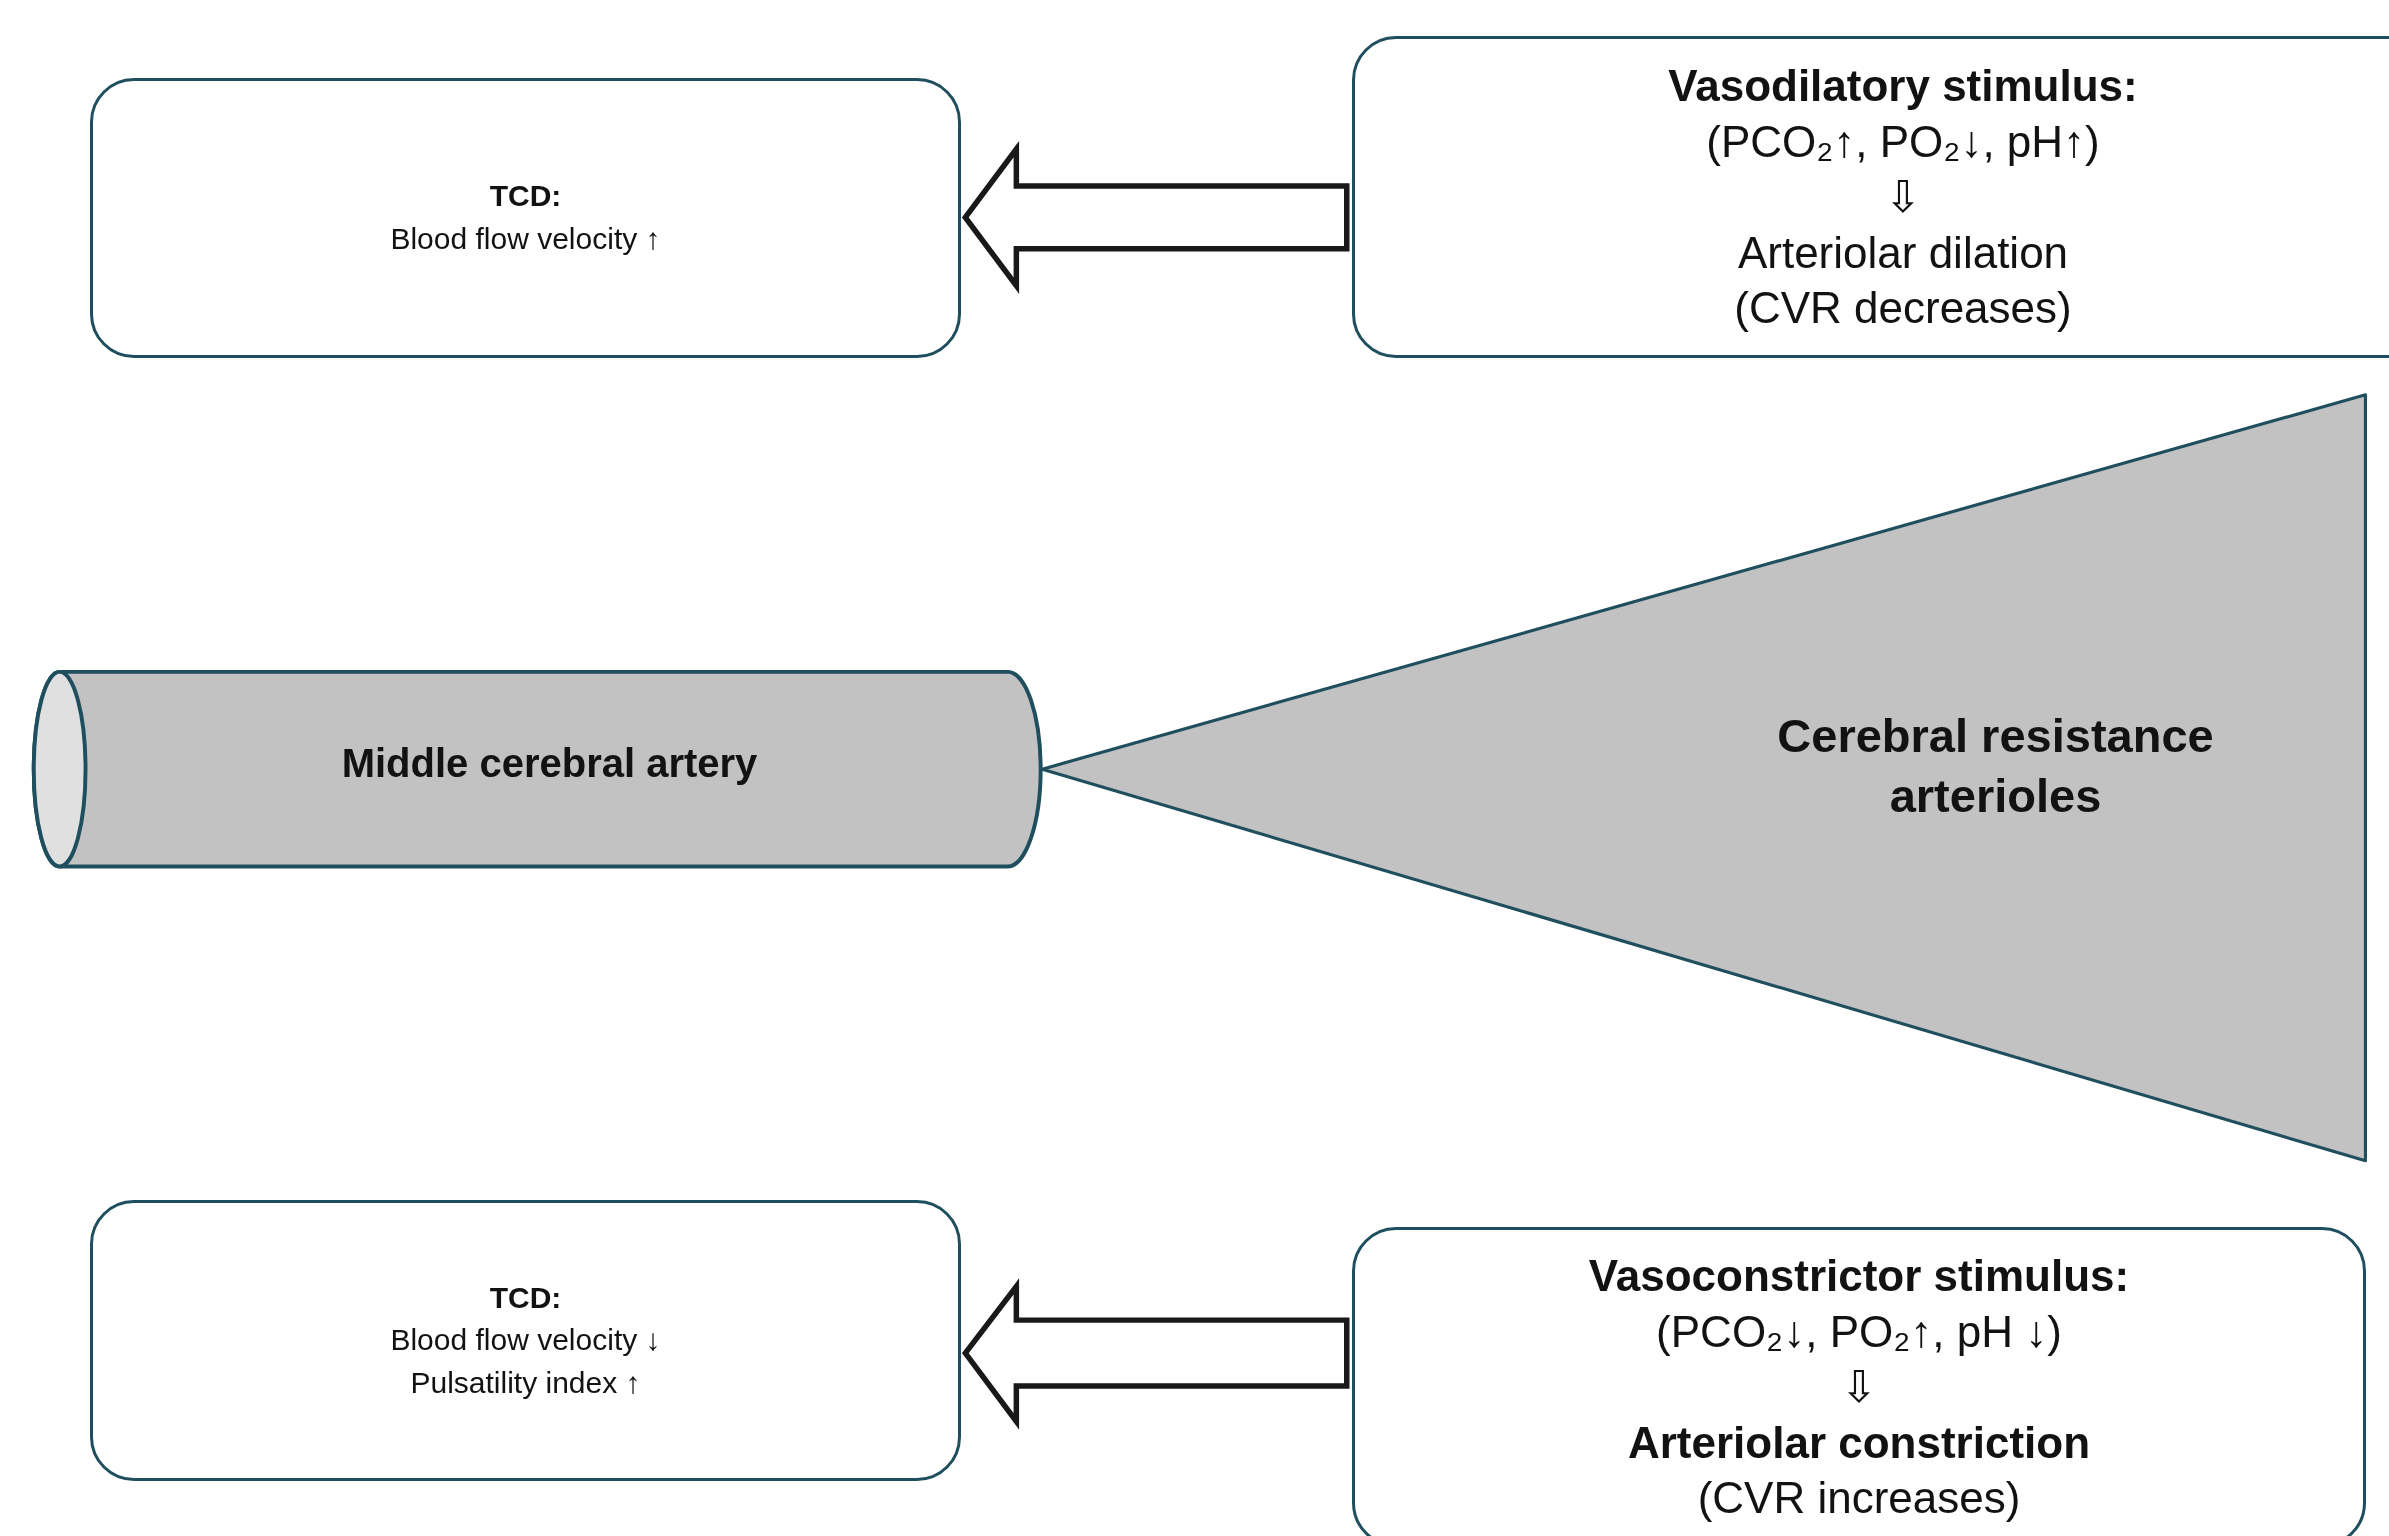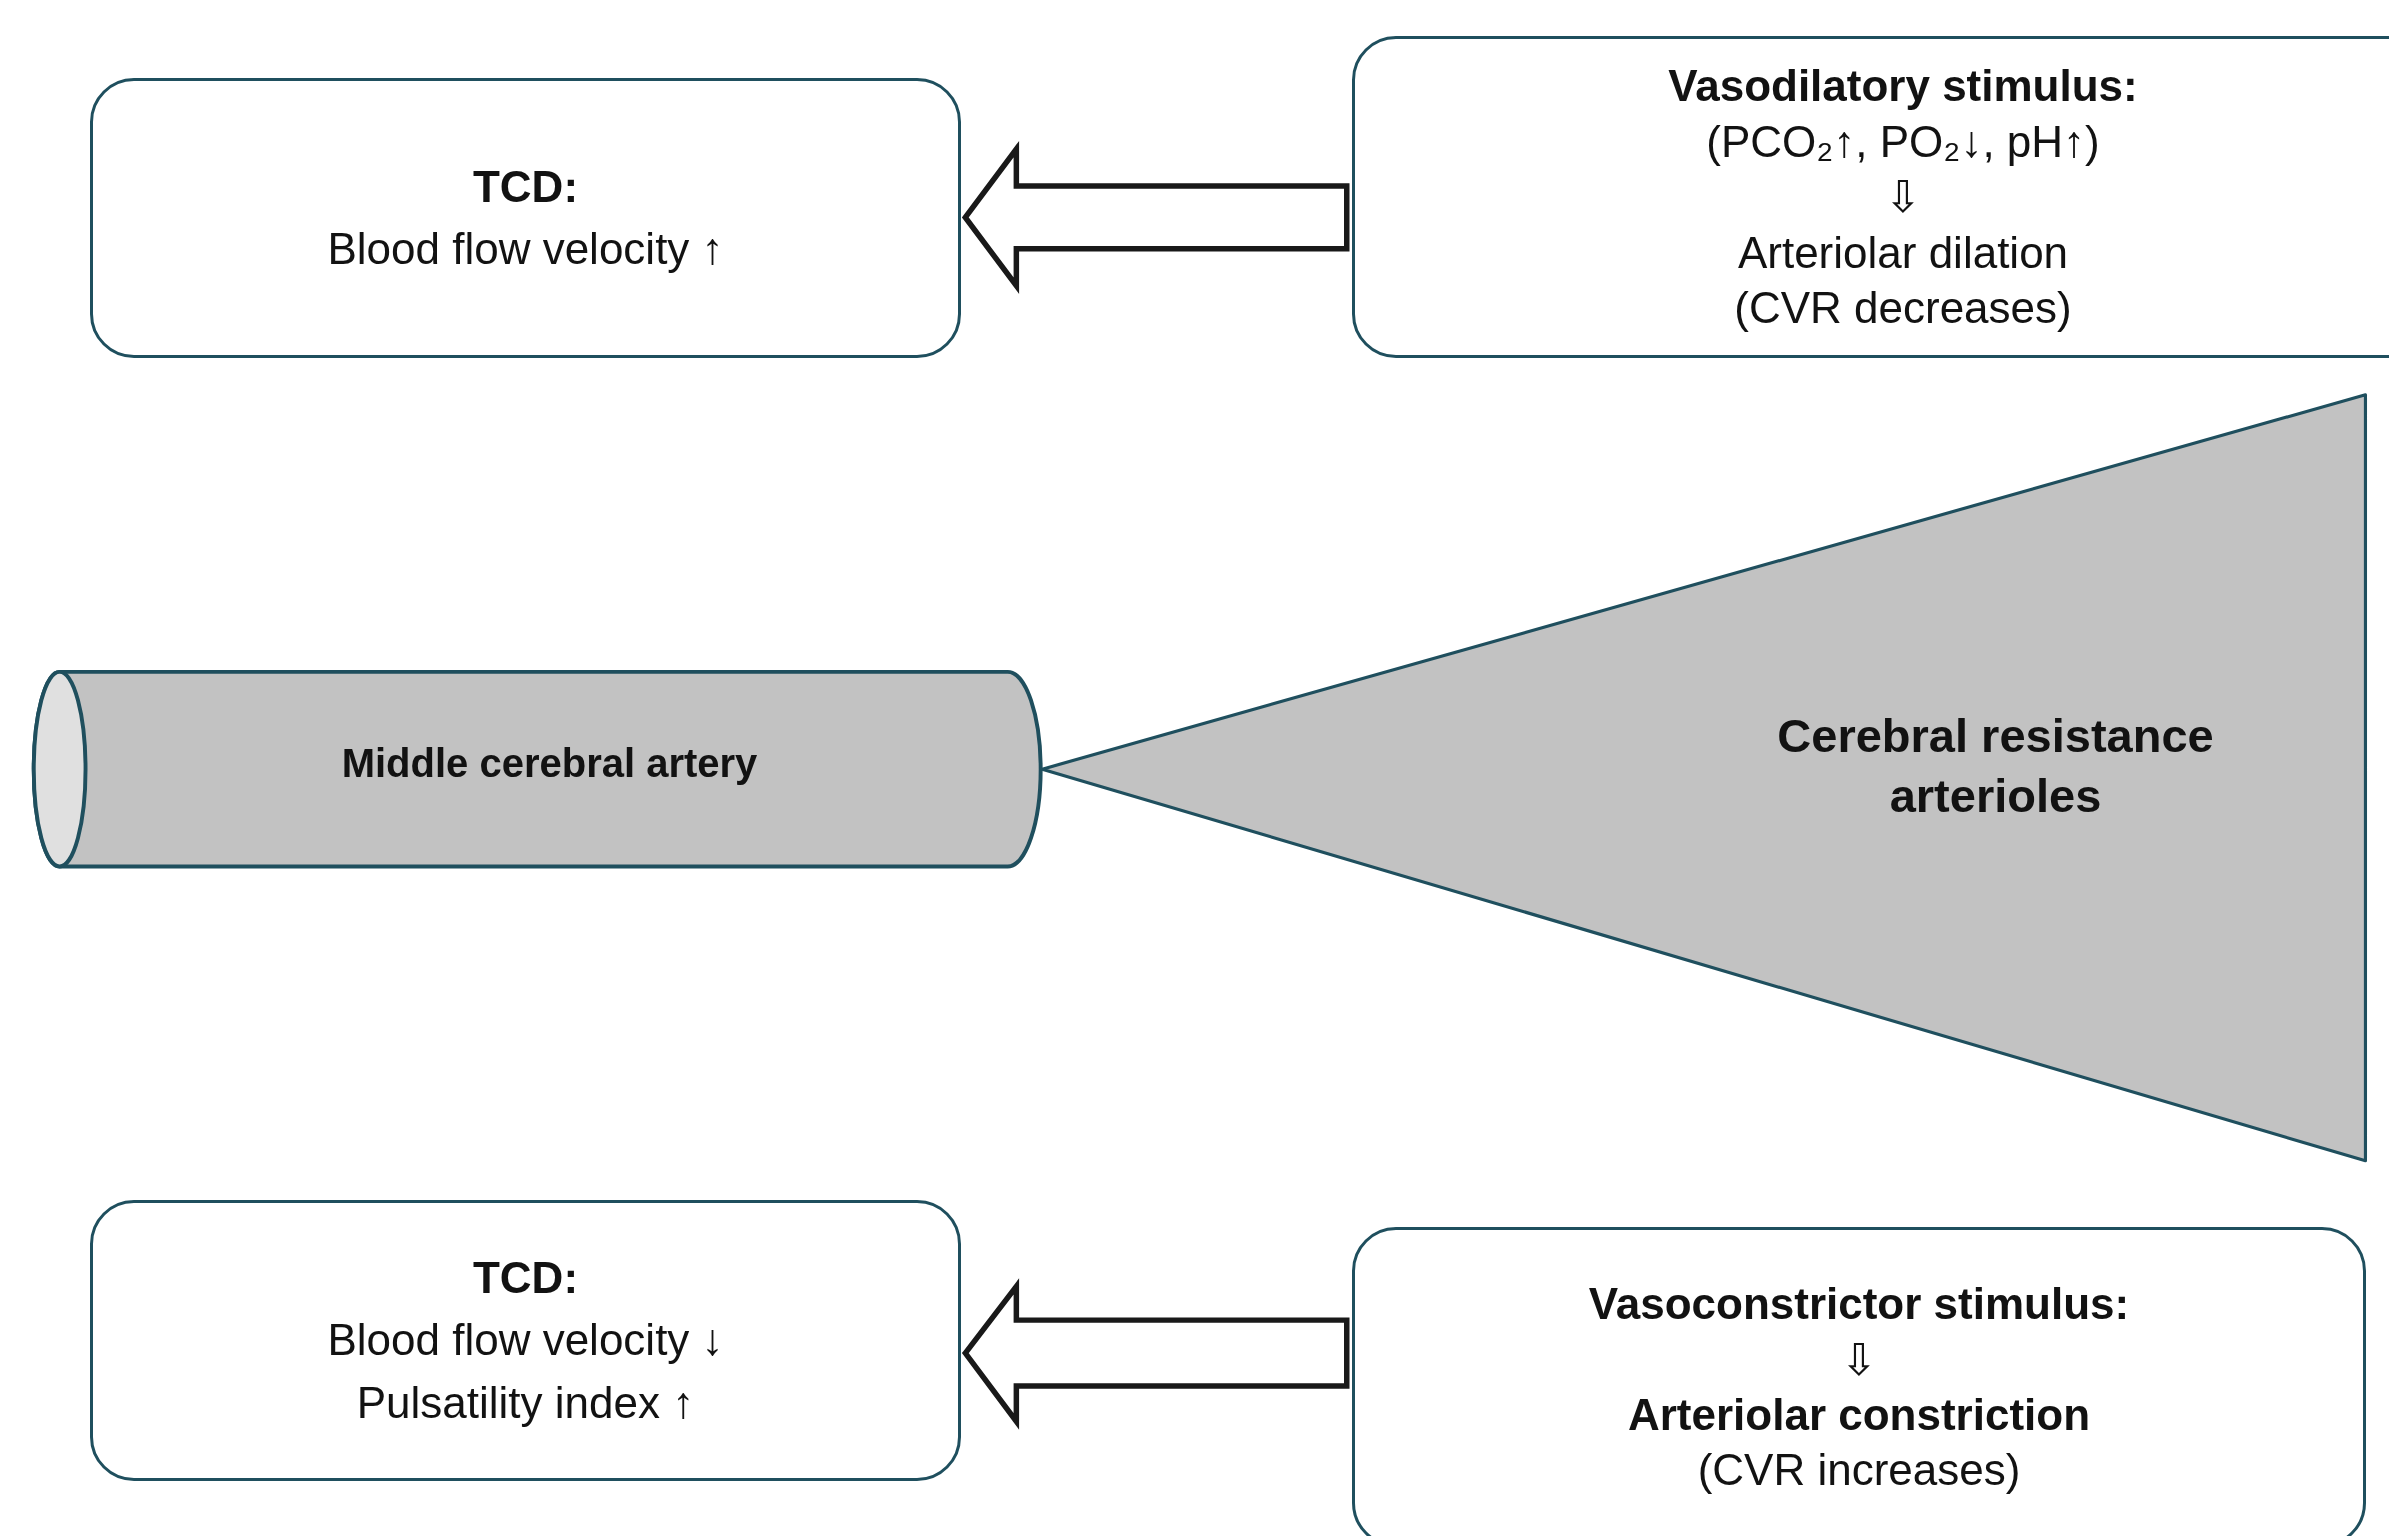--- a/index.html
+++ b/index.html
@@ -28,21 +28,21 @@
     align-items: center;
     justify-content: center;
     text-align: center;
     z-index: 2;
   }
   .box-tl { left: 90px; top: 78px;  width: 871px; height: 280px; }
   .box-tr { left: 1352px; top: 36px; width: 1102px; height: 322px; }
   .box-bl { left: 90px; top: 1200px; width: 871px; height: 281px; }
   .box-br { left: 1352px; top: 1227px; width: 1014px; height: 320px; }
 
-  .tcd-box .line { font-size: 44px; line-height: 1.42; }
+  .tcd-box .line { font-size: 30px; line-height: 1.42; }
   .stim-box .line { font-size: 44px; line-height: 1.26; }
   .title { font-weight: bold; }
   .bold-line { font-weight: bold; }
   .down-arrow-glyph {
     font-size: 53px;
     line-height: 1.05;
     font-weight: normal;
   }
   .shape-label {
     position: absolute;
@@ -91,20 +91,21 @@
   </div>
 
   <div class="box box-bl tcd-box">
     <div class="line title">TCD:</div>
     <div class="line">Blood flow velocity ↓</div>
     <div class="line">Pulsatility index ↑</div>
   </div>
 
   <div class="box box-br stim-box">
     <div class="line title">Vasoconstrictor stimulus:</div>
+    <div class="line">(PCO₂↓, PO₂↑, pH ↓)</div>
     <div class="line down-arrow-glyph">⇩</div>
     <div class="line bold-line">Arteriolar constriction</div>
     <div class="line">(CVR increases)</div>
   </div>
 
   <div class="shape-label artery-label">Middle cerebral artery</div>
   <div class="shape-label arterioles-label">
     <div>Cerebral resistance</div>
     <div>arterioles</div>
   </div>

